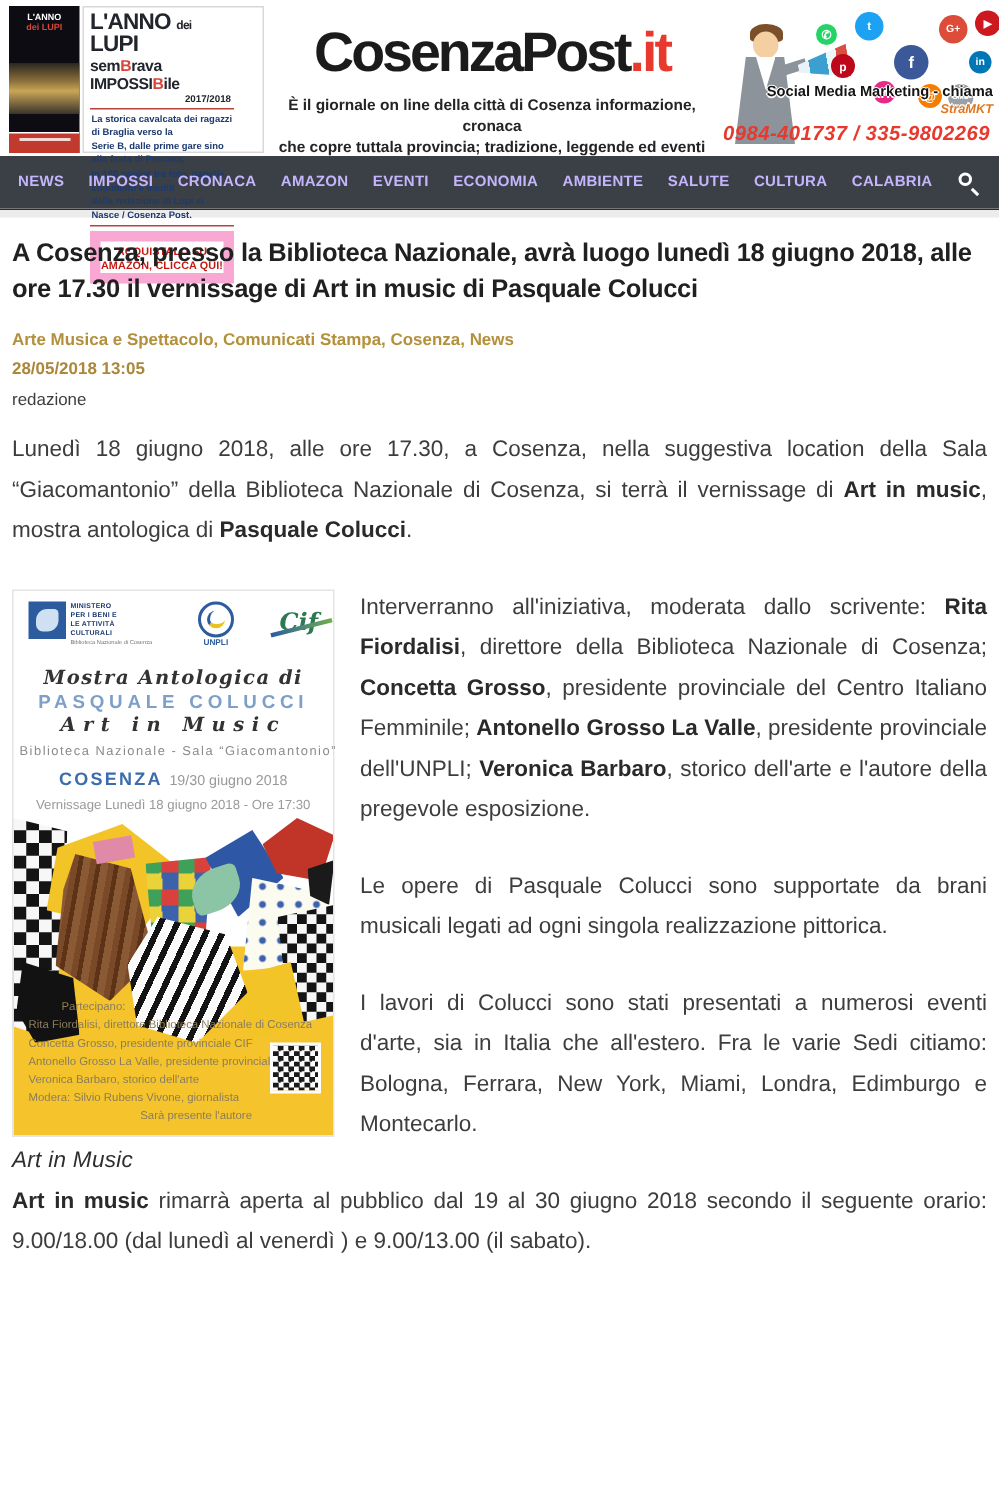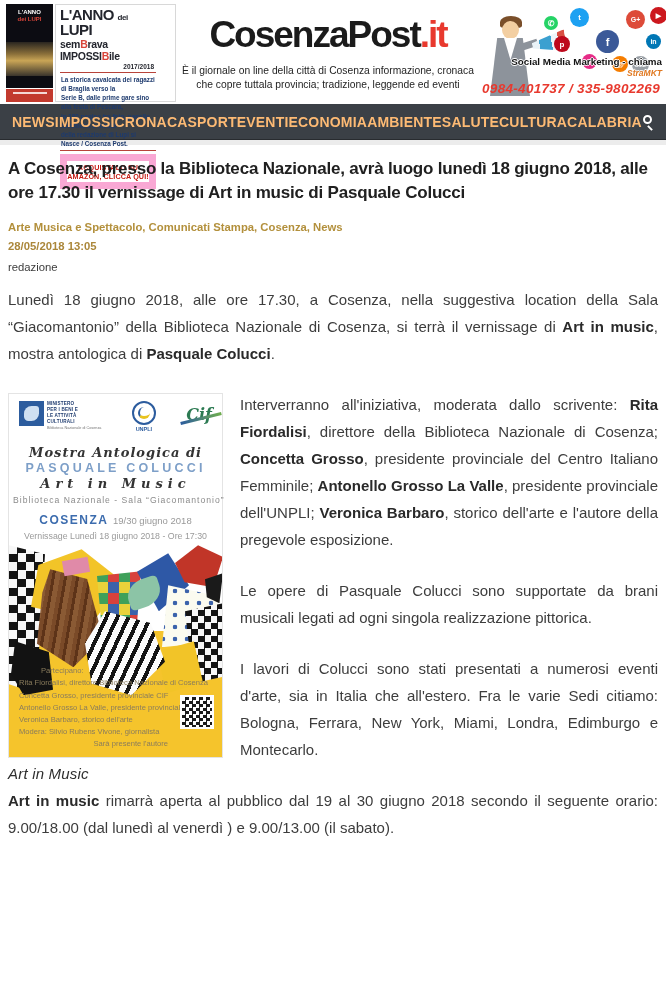--- a/index.html
+++ b/index.html
@@ -25,21 +25,21 @@
   .promo-sub { font-weight:900; font-size:10.5px; color:#23252d; letter-spacing:-0.3px; margin-top:1px; }
   .promo-sub .rd { color:#d8453a; }
   .season { font-size:6.5px; font-weight:700; color:#23252d; text-align:right; margin:1px 2px 2px 0; }
   .promo-desc { border-top:1px solid #b8433a; border-bottom:1px solid #b8433a; padding:2px 1px;
     font-size:6.3px; font-weight:700; color:#1d3a6e; line-height:1.45; }
   .promo-cta { margin-top:3px; border:7px solid #f9a8d4; color:#c41a12; font-weight:800;
     font-size:7.2px; text-align:center; padding:1.5px 0; letter-spacing:0.1px; }
   .logo-block { flex:1; text-align:center; padding-top:12px; }
   .site-logo { font-size:37px; font-weight:900; letter-spacing:-2px; color:#1b1b1b; line-height:1; cursor:pointer; }
   .site-logo .tld { color:#e8392e; }
-  .tagline { margin-top:11px; font-weight:400; font-size:10.3px; color:#242424; line-height:1.35; }
+  .tagline { margin-top:11px; font-weight:700; font-size:10.3px; color:#242424; line-height:1.35; }
   .ad-right { width:182px; position:relative; flex:none; cursor:pointer; background:#fff; }
   .guy-hair { position:absolute; left:20px; top:12px; width:22px; height:12px; background:#7a4f2a; border-radius:50% 50% 20% 20%; }
   .guy-head { position:absolute; left:22px; top:17px; width:17px; height:18px; background:#f3cfa2; border-radius:50%; }
   .guy-body { position:absolute; left:10px; top:34px; width:40px; height:58px; background:#8d939b;
     clip-path:polygon(18% 0, 82% 0, 100% 100%, 0 100%); }
   .guy-shirt { position:absolute; left:24px; top:34px; width:13px; height:22px; background:#fff;
     clip-path:polygon(0 0, 100% 0, 50% 100%); }
   .guy-arm { position:absolute; left:36px; top:38px; width:22px; height:7px; background:#8d939b; transform:rotate(-18deg); }
   .megaphone { position:absolute; left:52px; top:28px; width:34px; height:22px; transform:rotate(-10deg);
     background:linear-gradient(90deg,#e9f2f7 0 22%, #3ba0d0 22% 58%, #eef5f9 58% 78%, #d94f43 78%);
@@ -58,21 +58,21 @@
   .b9 { left:170px; top:3px;  width:17px; height:17px; font-size:7px; }
   .smm-caption { position:absolute; left:0; right:0; bottom:24px; text-align:right;
     font-weight:800; font-size:9.8px; color:#141414;
     text-shadow:1px 0 #fff, -1px 0 #fff, 0 1px #fff, 0 -1px #fff; }
   .smm-brand { color:#e07820; font-size:8.5px; font-style:italic; }
   .smm-phone { position:absolute; left:0; right:0; bottom:6px; text-align:center;
     color:#e8392e; font-weight:800; font-style:italic; font-size:13.5px; letter-spacing:0.3px; }
   
   .navbar { height:35px; background:#3b4046; display:flex; align-items:center;
     justify-content:space-between; padding:0 12px; }
-  .nav-item { color:#fdba74; font-weight:700; font-size:14px; letter-spacing:0.2px; cursor:pointer; }
+  .nav-item { color:#c4b5fd; font-weight:700; font-size:10px; letter-spacing:0.2px; cursor:pointer; }
   .search-btn { position:relative; width:16px; height:16px; cursor:pointer; }
   .search-btn .lens { position:absolute; left:1px; top:1px; width:9px; height:9px;
     border:2px solid #fff; border-radius:50%; }
   .search-btn .tail { position:absolute; right:1px; bottom:1px; width:6px; height:2px;
     background:#fff; transform:rotate(45deg); }
   .nav-strip { height:6px; background:#ececec; border-top:1px solid #282b2f; }
   
   main { padding:12px 8px 0; }
   h1.title { margin:6px 0 16px; font-size:27px; line-height:1.3; font-weight:800;
     letter-spacing:-0.8px; color:#131313; }
@@ -224,21 +224,21 @@
       <span class="smm-brand">StraMKT</span>
     </div>
     <div class="smm-phone">0984-401737 / 335-9802269</div>
   </div>
 </header>
 
 <nav class="navbar">
   <span class="nav-item">NEWS</span>
   <span class="nav-item">IMPOSSI</span>
   <span class="nav-item">CRONACA</span>
-  <span class="nav-item">SPORT</span>
+  <span class="nav-item">AMAZON</span>
   <span class="nav-item">EVENTI</span>
   <span class="nav-item">ECONOMIA</span>
   <span class="nav-item">AMBIENTE</span>
   <span class="nav-item">SALUTE</span>
   <span class="nav-item">CULTURA</span>
   <span class="nav-item">CALABRIA</span>
   <span class="search-btn">
       <i class="lens"></i>
       <i class="tail"></i>
     </span>

